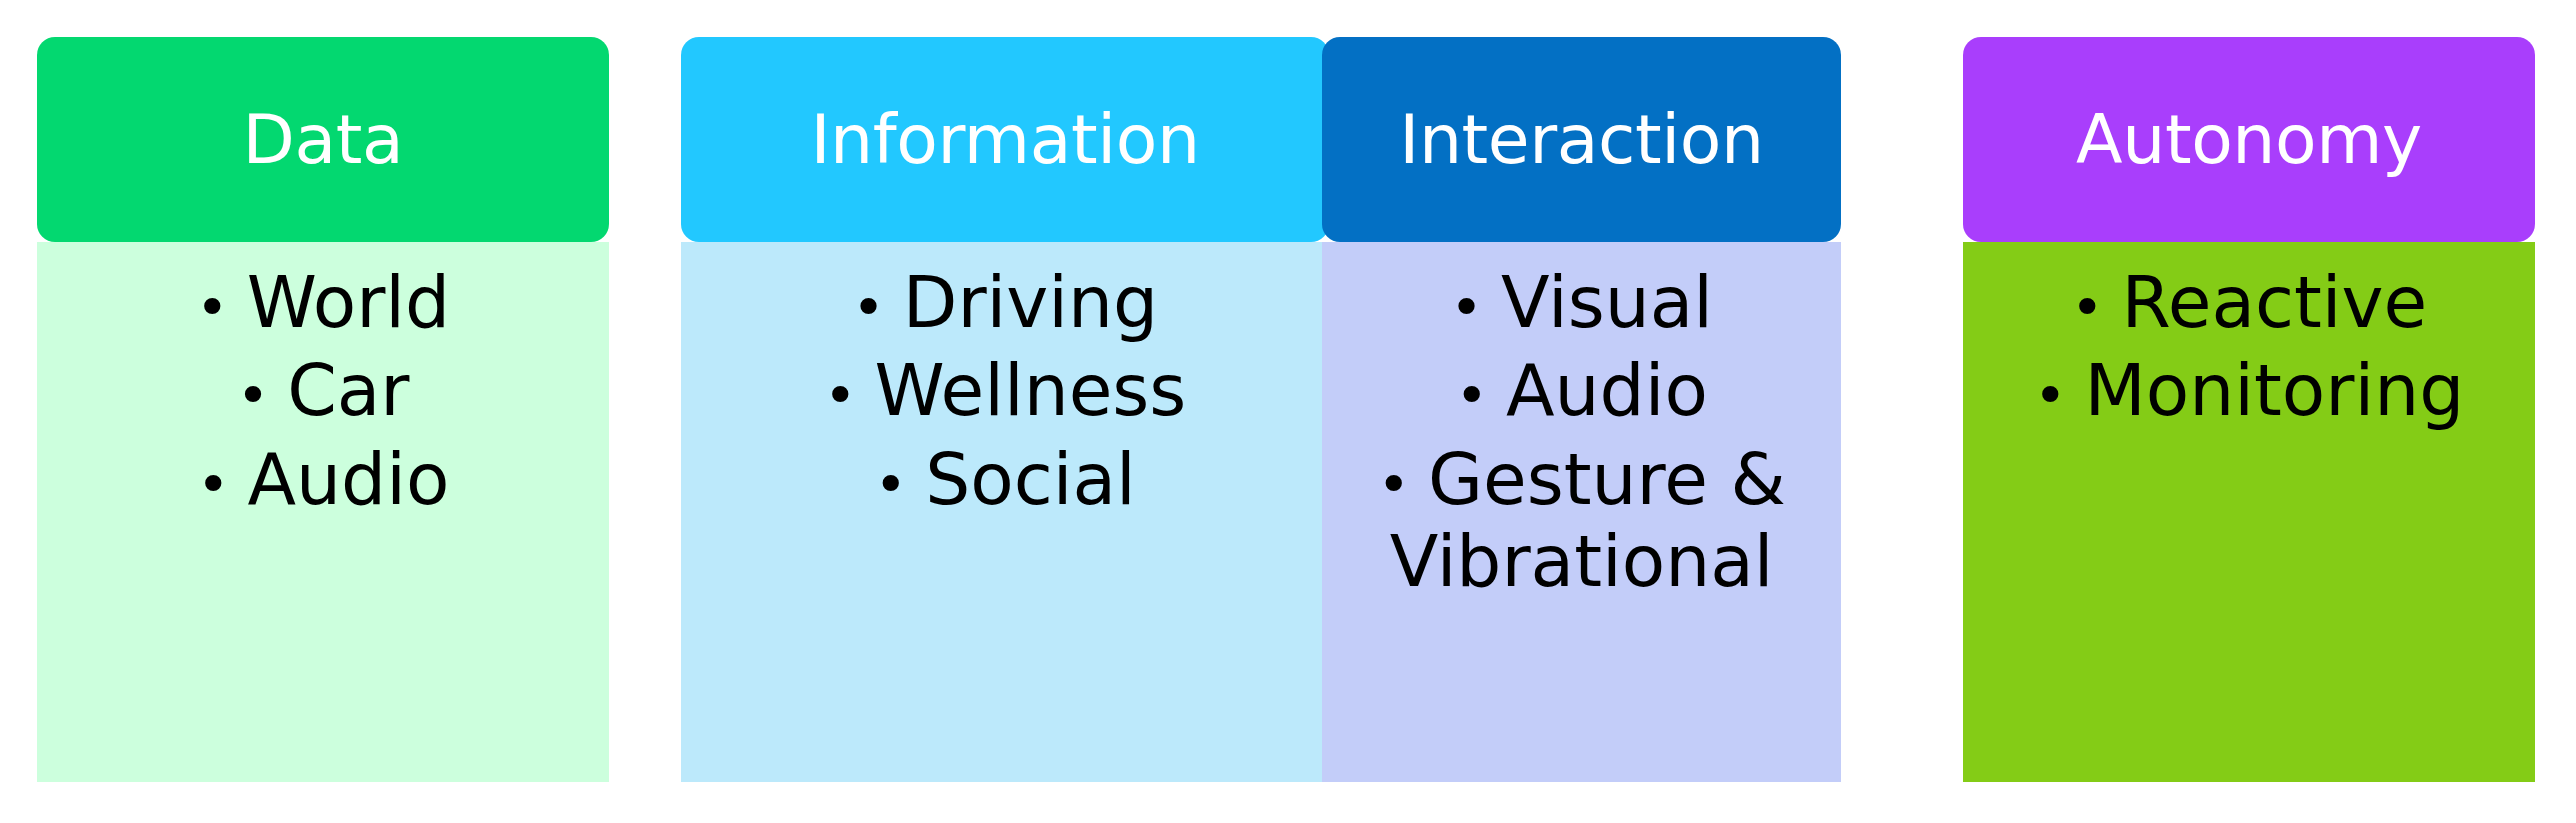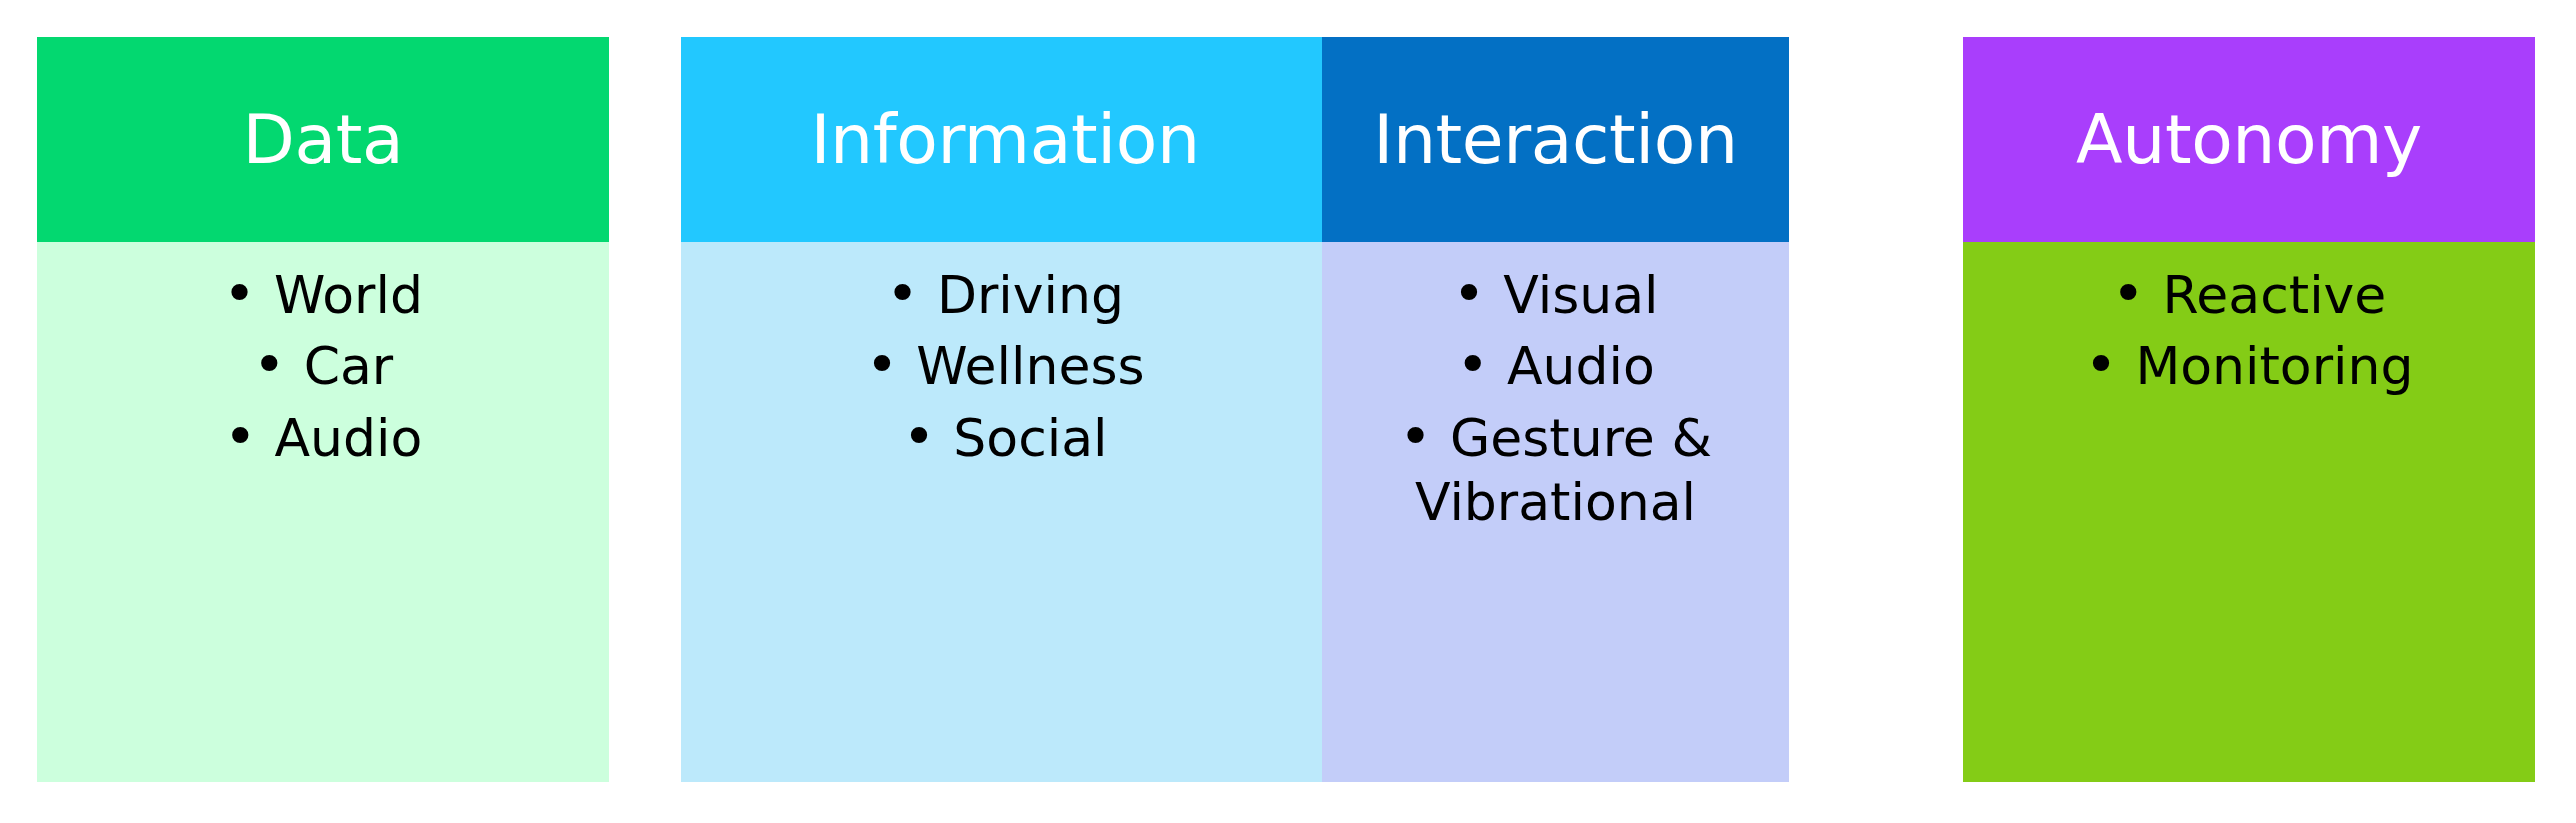--- a/index.html
+++ b/index.html
@@ -27,20 +27,21 @@
     flex-direction: column;
     box-sizing: border-box;
   }
   .card-header {
     height: 205px;
     flex: 0 0 205px;
     display: flex;
     align-items: center;
     justify-content: center;
     box-sizing: border-box;
+    border-radius: 18px;
   }
   .card-header-title {
     color: #ffffff;
     font-size: 68px;
     font-weight: 400;
     line-height: 1;
     letter-spacing: -0.4px;
     white-space: nowrap;
     font-family: "DejaVu Sans", sans-serif;
   }
@@ -64,28 +65,28 @@
     padding: 0 9px;
     margin: 0 0 7.1px 0;
     font-family: "DejaVu Sans", sans-serif;
   }
   .bullet-dot {
     font-size: 56px;
     line-height: 1.15;
     vertical-align: baseline;
   }
   .bullet-text {
-    font-size: 52px;
+    font-size: 71px;
     line-height: 1.15;
   }
 
   
   #card-data        { left: 37px;   width: 572px; }
   #card-information { left: 681px;  width: 648px; }
-  #card-interaction { left: 1322px; width: 467px; }
+  #card-interaction { left: 1322px; width: 519px; }
   #card-autonomy    { left: 1963px; width: 572px; }
 </style>
 </head>
 <body>
 
 <div id="board" style="background: rgb(255, 255, 255);">
 
   <div class="card" id="card-data">
     <div class="card-header" style="background: rgb(3, 216, 112);">
       <span class="card-header-title" style="color: rgb(255, 255, 255);">Data</span>

